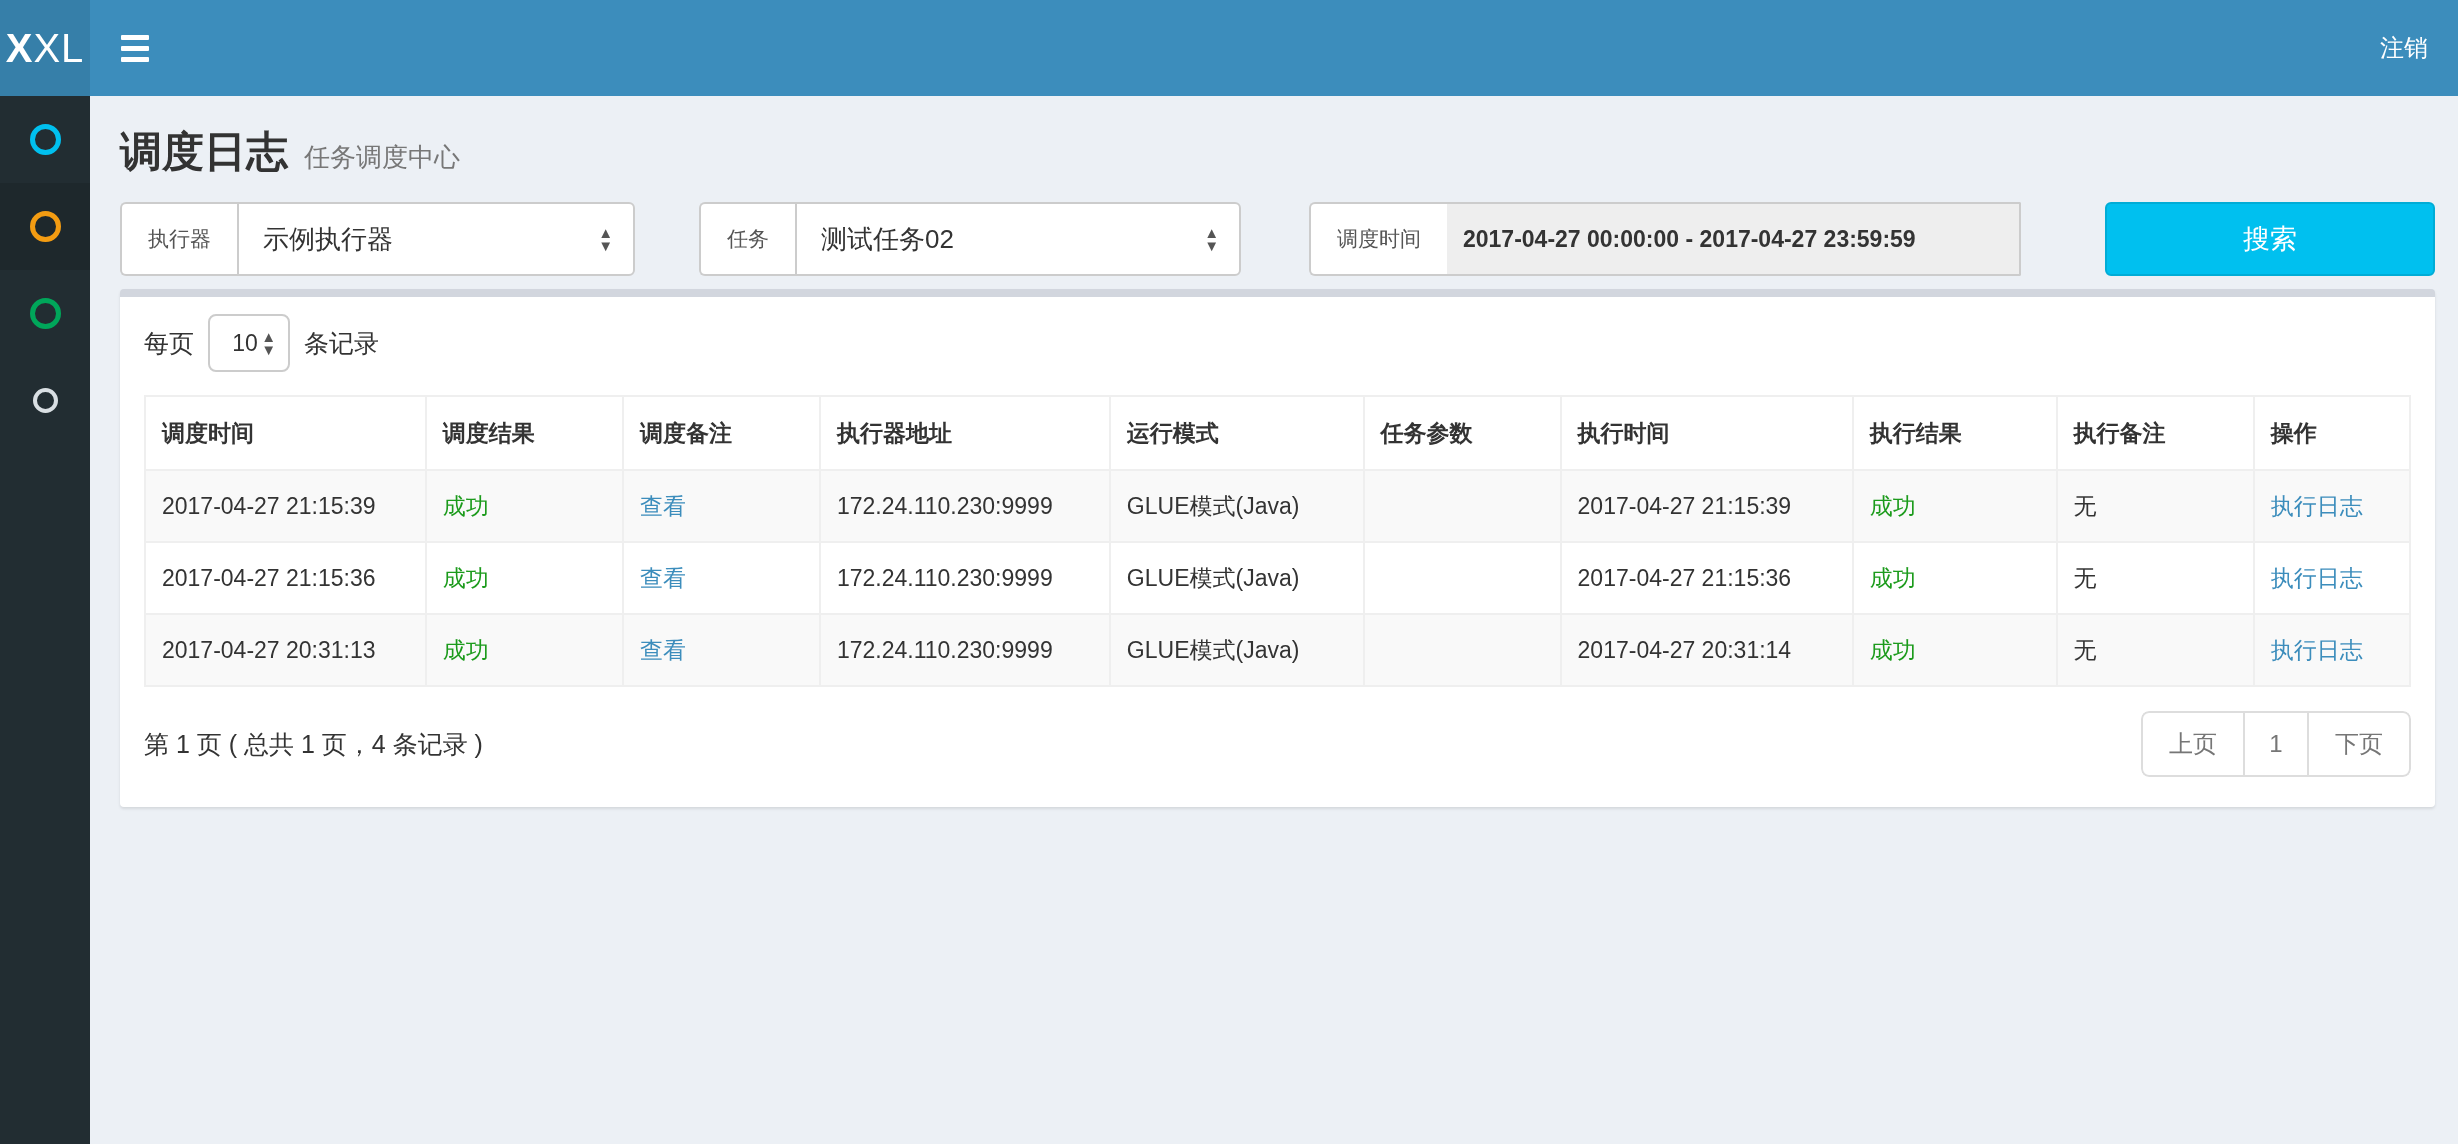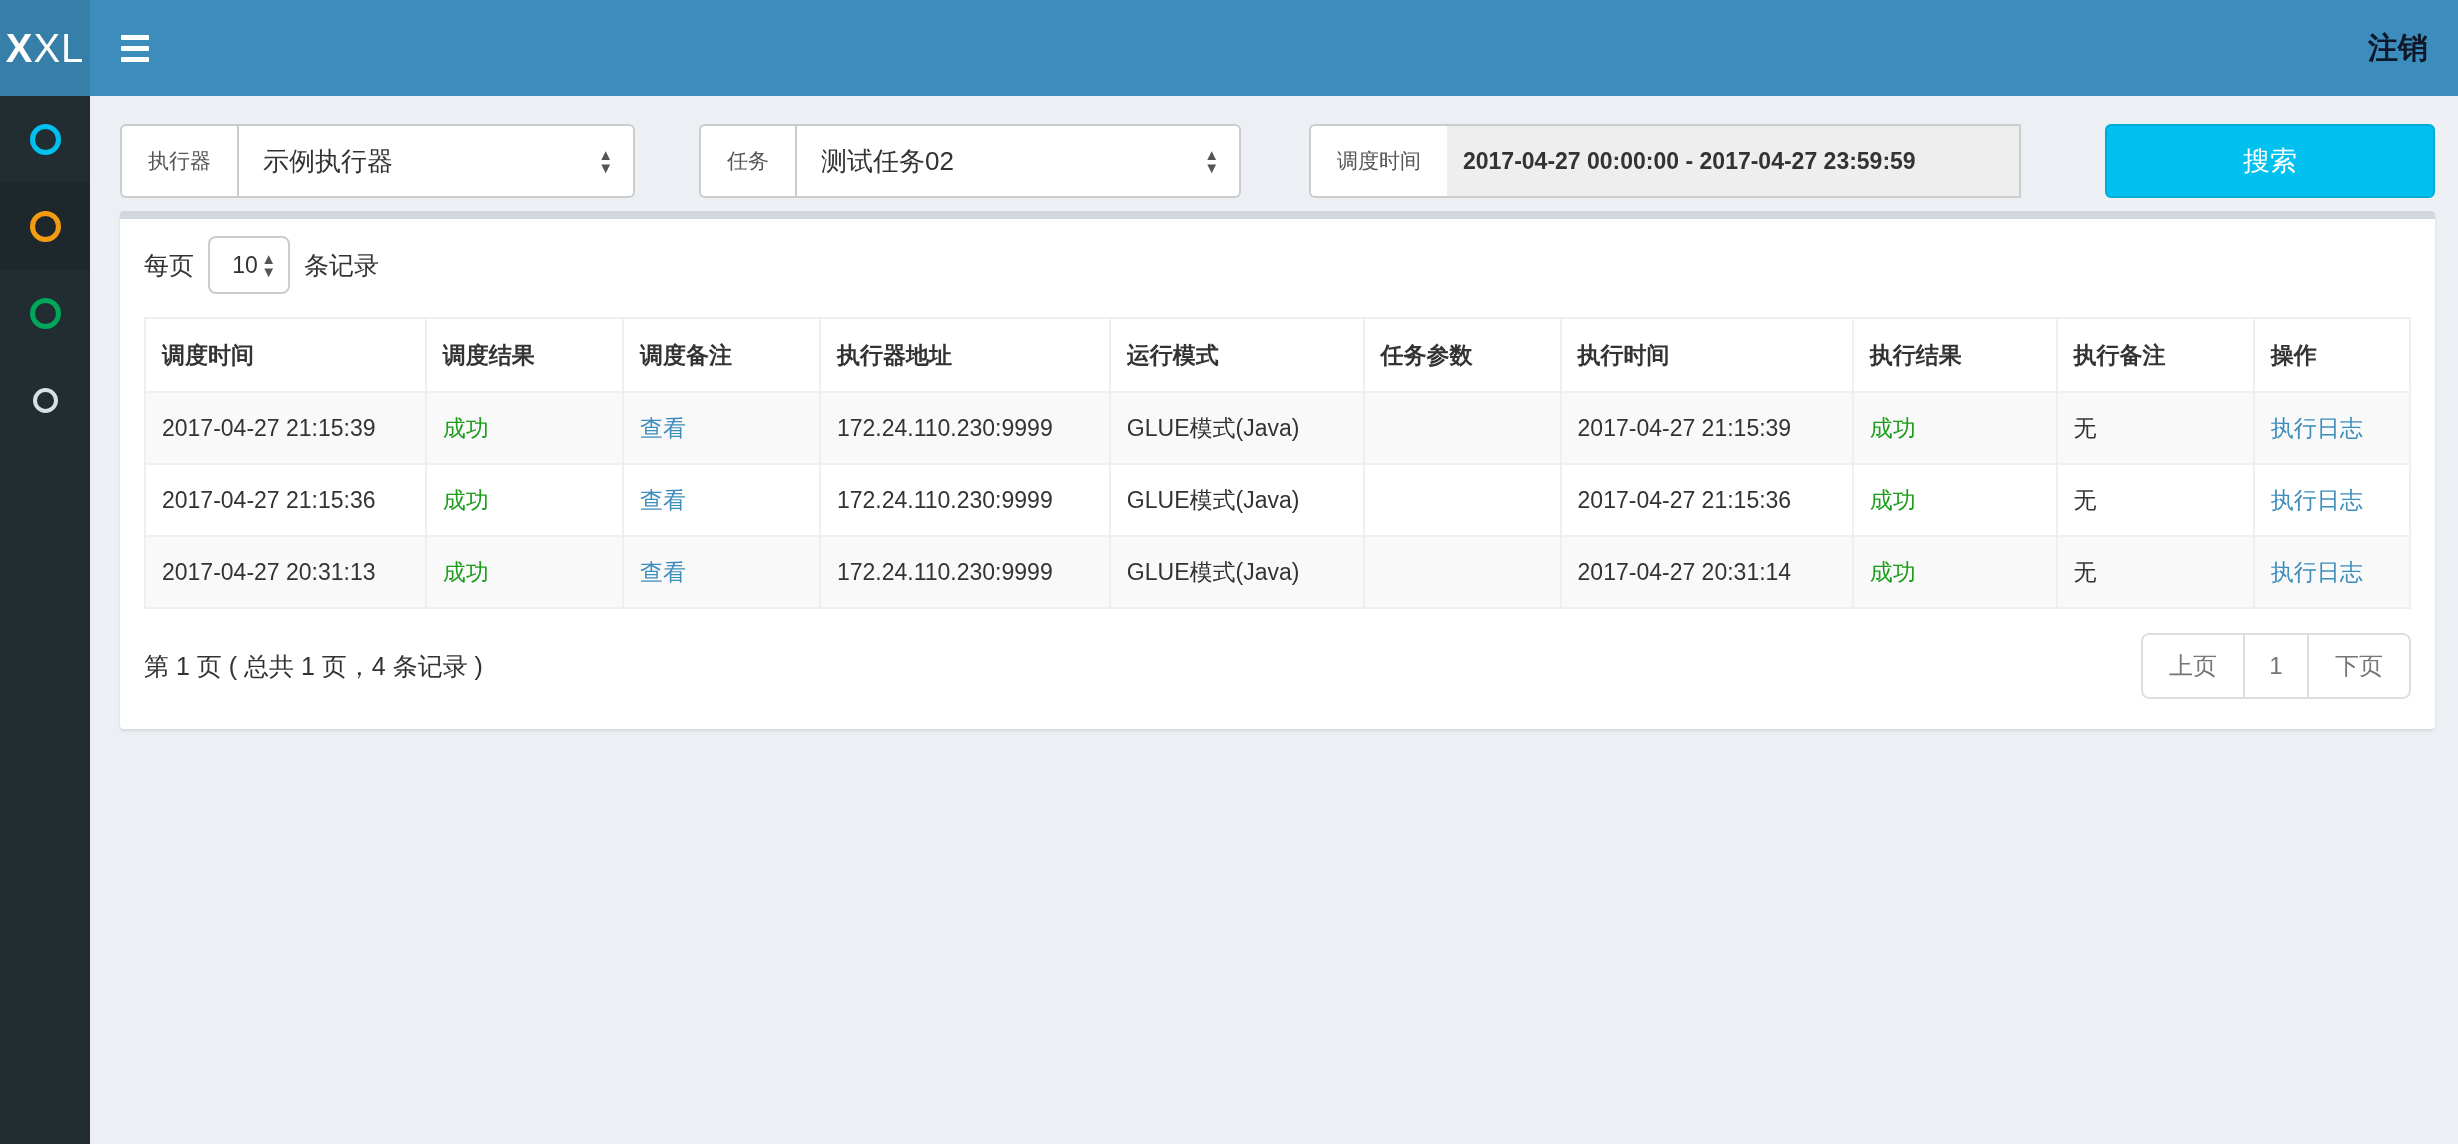--- a/index.html
+++ b/index.html
@@ -11,21 +11,21 @@
   }
 
   
   .navbar { position: absolute; top:0; left:0; width:2458px; height:96px; background:#3c8dbc; display:flex; align-items:stretch; }
   .logo { width:90px; height:96px; background:#367fa9; color:#fff; display:flex; align-items:center; justify-content:center; font-size:40px; letter-spacing:1px; }
   .logo .b { font-weight:800; }
   .logo .l { font-weight:300; }
   .nav-toggle { width:90px; height:96px; display:flex; flex-direction:column; align-items:center; justify-content:center; gap:6px; cursor:pointer; }
   .nav-toggle i { display:block; width:28px; height:5px; background:#fff; border-radius:1px; }
   .nav-right { margin-left:auto; display:flex; align-items:center; padding-right:30px; }
-  .logout { color:#0f172a; font-size:30px; cursor:pointer;font-weight:bold; }
+  .logout { color:#ffffff; font-size:24px; cursor:pointer; }
 
   
   .sidebar { position:absolute; top:96px; left:0; width:90px; height:1048px; background:#222d32; }
   .side-item { height:87px; display:flex; align-items:center; justify-content:center; cursor:pointer; }
   .side-item.active { background:#1e282c; }
   .circle-icon { display:block; width:31px; height:31px; border:5px solid #fff; border-radius:50%; }
   .circle-icon.small { width:25px; height:25px; border-width:4px; }
 
   
   .content { position:absolute; top:96px; left:90px; width:2368px; height:1048px; padding:28px 23px 0 30px; }
@@ -124,20 +124,24 @@
   <div class="side-item">
     <span class="circle-icon" style="border-color: rgb(0, 166, 90);"></span>
   </div>
   <div class="side-item">
     <span class="circle-icon small" style="border-color: rgb(217, 223, 227);"></span>
   </div>
 </aside>
 
 <main class="content">
 
+  <div class="page-head">
+    <span class="page-title">调度日志</span>
+    <span class="page-subtitle">任务调度中心</span>
+  </div>
 
   <div class="filters">
     <div class="igroup g1">
       <span class="iaddon">执行器</span>
       <span class="iselect">
         <span>示例执行器</span>
         <span class="spin">
             <span>▲</span>
             <span>▼</span>
           </span>

